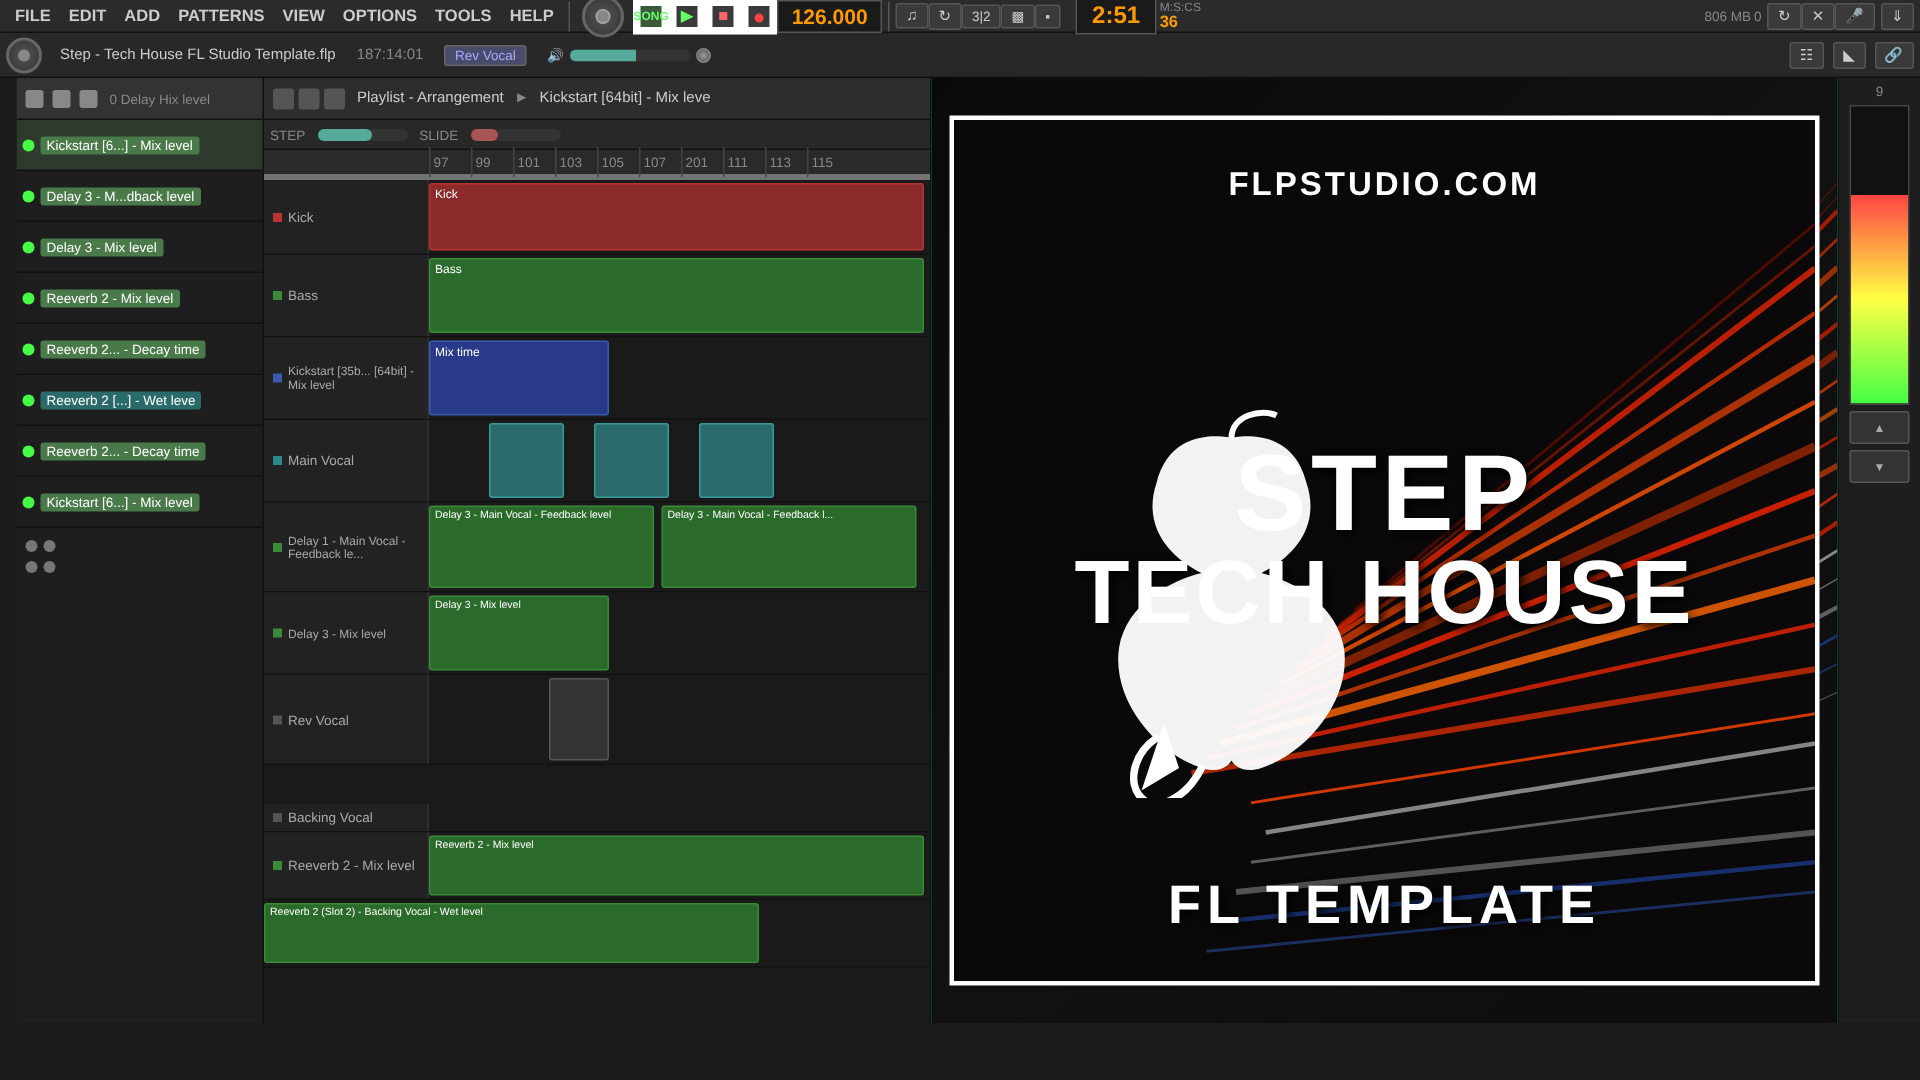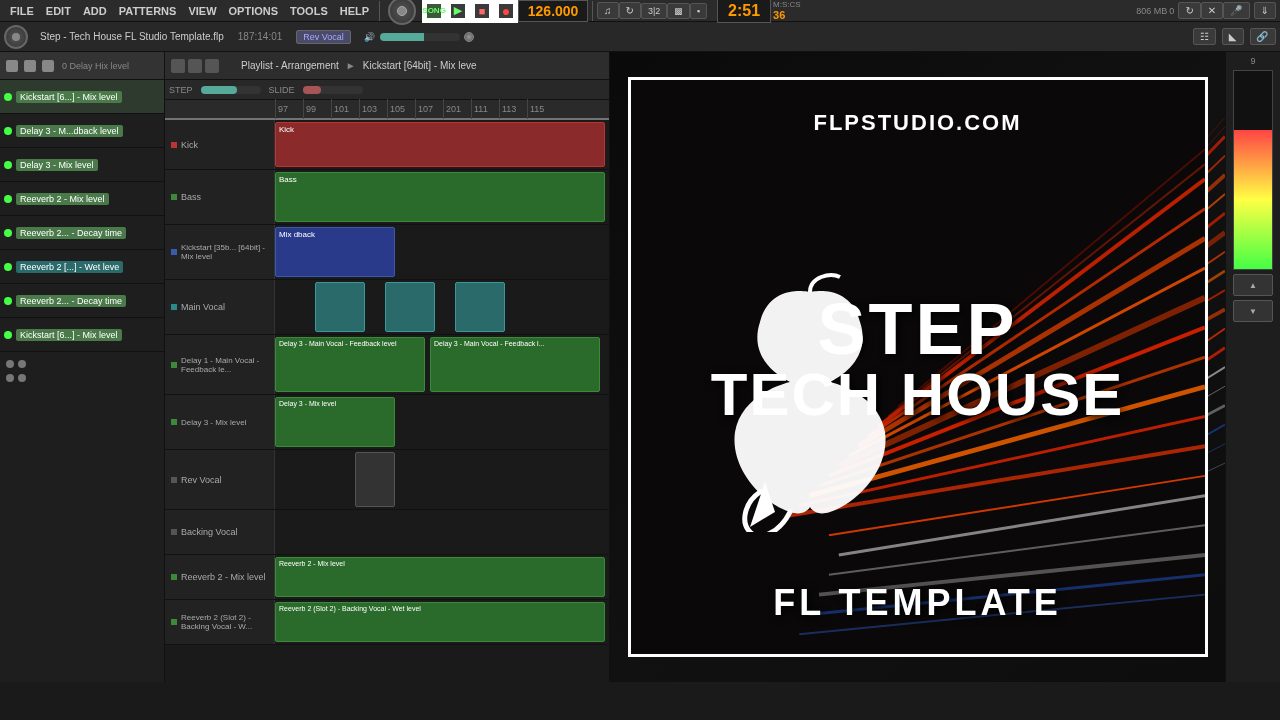--- a/index.html
+++ b/index.html
@@ -97,20 +97,21 @@
       align-items: center;
       padding: 0 4px;
       gap: 6px;
       border-bottom: 1px solid #111;
     }
 
     
     #main-content {
       display: flex;
       height: calc(720px - 90px);
+      padding-left: 11px;
     }
 
     
     #left-panel {
       width: 165px;
       background: #1e1e1e;
       border-right: 1px solid #111;
       overflow: hidden;
     }
 
@@ -179,21 +180,21 @@
       font-size: 10px;
       gap: 4px;
       color: #ccc;
     }
 
     .playlist-ruler {
       height: 20px;
       background: #2a2a2a;
       display: flex;
       align-items: center;
-      border-bottom: 2px solid #737373;
+      border-bottom: 4px solid #737373;
       padding-left: 110px;
       font-size: 9px;
       color: #888;
       gap: 0;
     }
 
     .ruler-mark {
       width: 28px;
       text-align: left;
       border-left: 1px solid #444;
@@ -568,21 +569,21 @@
 
   <div id="center-panel">
 
     <div class="playlist-header">
 
       <div style="display:flex;gap:3px;align-items:center;">
         <div style="width:14px;height:14px;background:#555;border-radius:2px;cursor:pointer;"></div>
         <div style="width:14px;height:14px;background:#555;border-radius:2px;cursor:pointer;"></div>
         <div style="width:14px;height:14px;background:#555;border-radius:2px;cursor:pointer;"></div>
       </div>
-      <span style="margin-left:18px;">Playlist - Arrangement</span>
+      <span style="margin-left:4px;">Playlist - Arrangement</span>
       <span style="color:#888;margin:0 3px;">►</span>
       <span>Kickstart [64bit] - Mix leve</span>
     </div>
 
     <div style="height:20px;background:#282828;display:flex;align-items:center;padding:0 4px;border-bottom:1px solid #111;font-size:9px;color:#888;gap:8px;">
       <span>STEP</span>
       <div class="step-slider">
         <div class="step-slider-fill"></div>
       </div>
       <span>SLIDE</span>
@@ -631,21 +632,21 @@
         </div>
       </div>
 
       <div class="track-row" style="height:55px;">
         <div class="track-label" style="font-size:8px;">
           <div style="width:6px;height:6px;background:#3a5ab0;margin-right:4px;flex-shrink:0;"></div>
           <span>Kickstart [35b... [64bit] - Mix level</span>
         </div>
         <div class="track-content">
           <div class="clip clip-blue" style="left:0;width:120px;top:2px;height:calc(100% - 4px);">
-            <span style="font-size:8px;">Mix dback</span>
+            <span style="font-size:8px;">Mix time</span>
           </div>
         </div>
       </div>
 
       <div class="track-row" style="height:55px;">
         <div class="track-label">
           <div style="width:6px;height:6px;background:#2a8a8a;margin-right:4px;flex-shrink:0;"></div>
           <span>Main Vocal</span>
         </div>
         <div class="track-content" style="position:relative;">
@@ -686,21 +687,21 @@
       <div class="track-row" style="height:60px;">
         <div class="track-label">
           <div style="width:6px;height:6px;background:#555;margin-right:4px;flex-shrink:0;"></div>
           <span>Rev Vocal</span>
         </div>
         <div class="track-content">
           <div class="clip clip-dark" style="left:80px;width:40px;top:2px;height:calc(100% - 4px);"></div>
         </div>
       </div>
 
-      <div class="track-row" style="height:45px;">
+      <div class="track-row" style="height:45px;align-items:flex-end;">
         <div class="track-label">
           <div style="width:6px;height:6px;background:#555;margin-right:4px;flex-shrink:0;"></div>
           <span>Backing Vocal</span>
         </div>
         <div class="track-content"></div>
       </div>
 
       <div class="track-row" style="height:45px;">
         <div class="track-label">
           <div style="width:6px;height:6px;background:#3a8a3a;margin-right:4px;flex-shrink:0;"></div>
@@ -708,24 +709,20 @@
         </div>
         <div class="track-content">
           <div class="clip clip-green" style="left:0;width:330px;top:2px;height:calc(100% - 4px);">
             <span style="font-size:7px;">Reeverb 2 - Mix level</span>
           </div>
         </div>
       </div>
 
 
       <div class="track-row" style="height:45px;">
-        <div class="track-label" style="font-size:8px;">
-          <div style="width:6px;height:6px;background:#3a8a3a;margin-right:4px;flex-shrink:0;"></div>
-          <span>Reeverb 2 (Slot 2) - Backing Vocal - W...</span>
-        </div>
         <div class="track-content">
           <div class="clip clip-green" style="left:0;width:330px;top:2px;height:calc(100% - 4px);">
             <span style="font-size:7px;">Reeverb 2 (Slot 2) - Backing Vocal - Wet level</span>
           </div>
         </div>
       </div>
 
     </div>
   </div>
 

